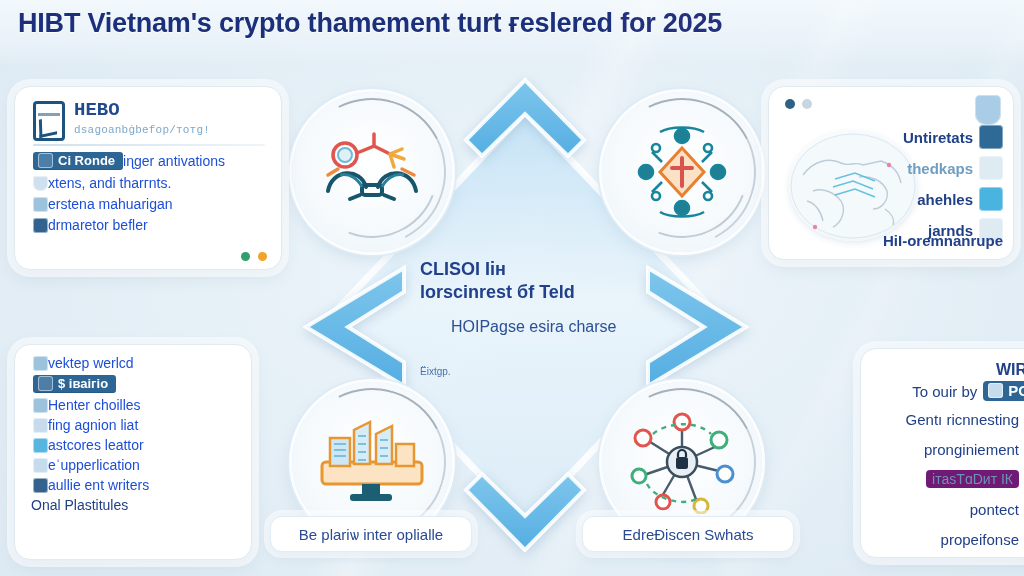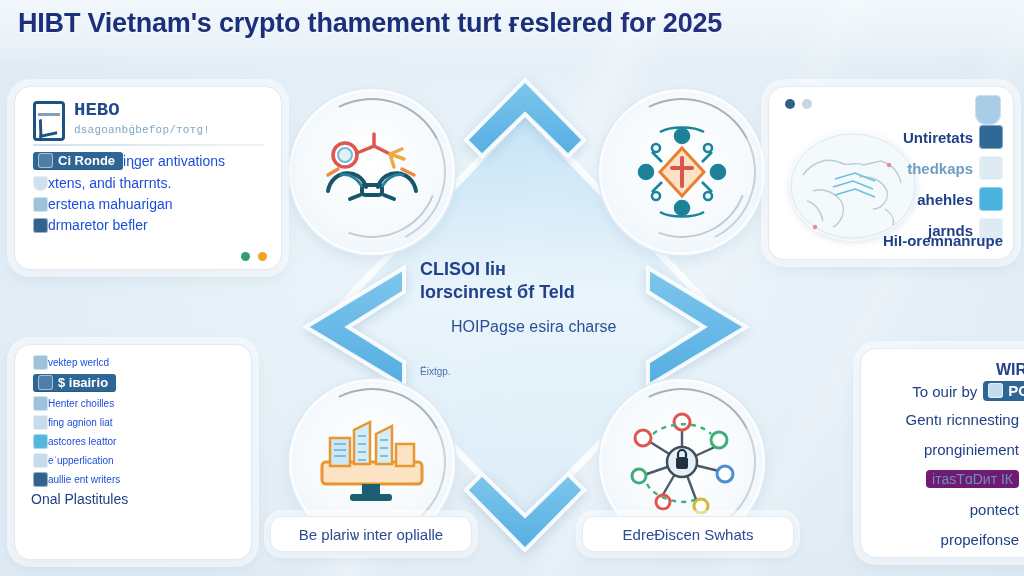--- a/index.html
+++ b/index.html
@@ -71,21 +71,21 @@
   .sq.shield{background:#cfe0ee;border-radius:3px 3px 7px 7px;}
   .row-t{font-size:14px;color:#1d4ed8;white-space:nowrap;}
   .dots{position:absolute;right:14px;bottom:8px;display:flex;gap:8px;}
   .dot{width:9px;height:9px;border-radius:50%;}
   .dot.g{background:#2fa06d;}
   .dot.o{background:#f1a42a;}
 
   
   #card-bl{left:14px;top:344px;width:236px;height:214px;}
   #card-bl .row{margin-bottom:4px;}
-  #card-bl .row-t{font-size:10px;}
+  #card-bl .row-t{font-size:14px;}
   .bl-foot{font-size:14px;color:#1f3f86;margin:4px 0 0 4px;}
 
   
   #card-tr{left:768px;top:86px;width:244px;height:172px;}
   .winbar{display:flex;gap:7px;margin:2px 0 0 4px;}
   .wd{width:10px;height:10px;border-radius:50%;}
   .wd.a{background:#2e6285;} .wd.b{background:#c7d6e0;}
   .globe{position:absolute;left:20px;top:44px;width:128px;height:110px;border-radius:50%;
     background:radial-gradient(circle at 40% 35%, #ffffff 0%, #f3f8fb 60%, #e8f1f7 100%);
     box-shadow:0 2px 6px rgba(130,160,185,.25);overflow:hidden;opacity:.92;}

